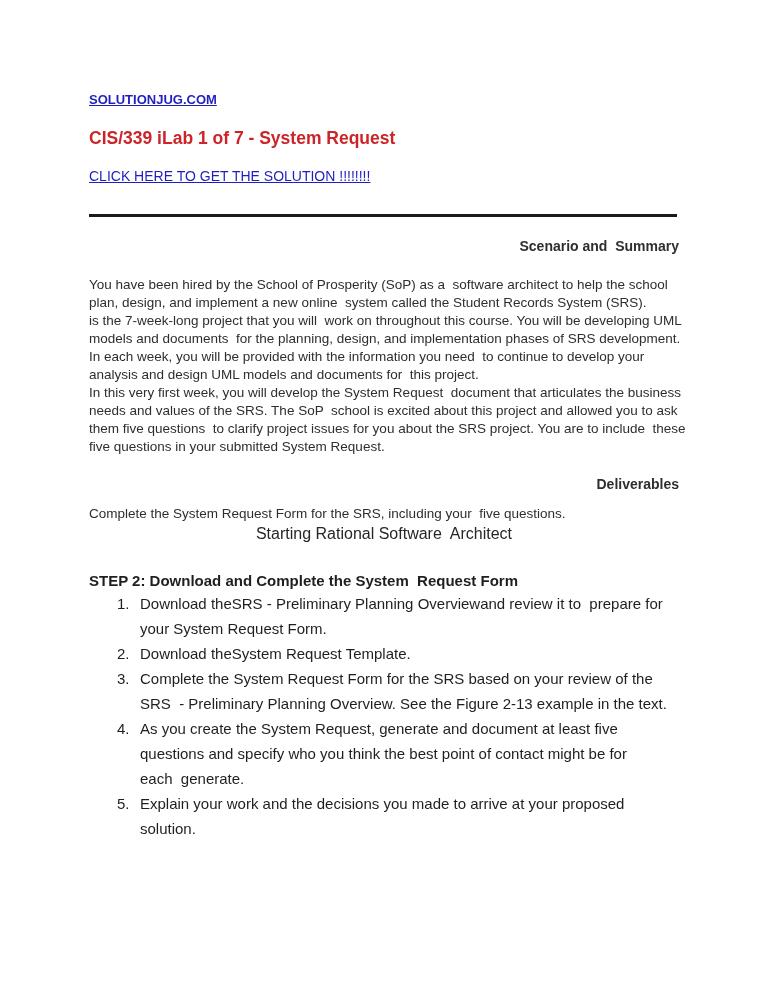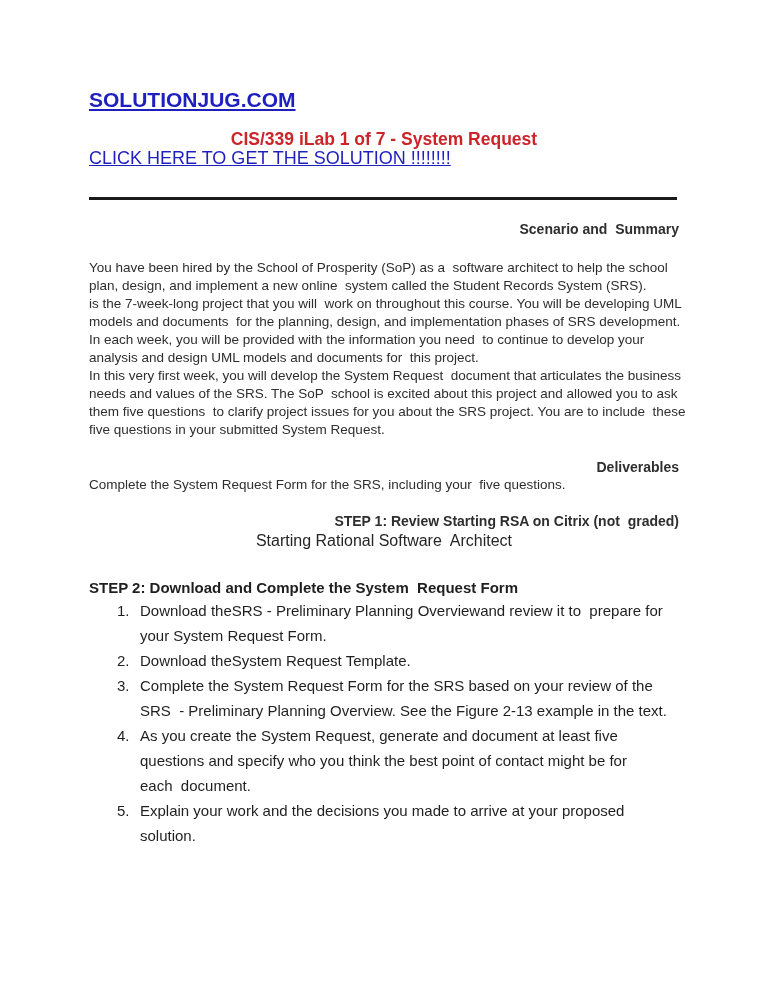--- a/index.html
+++ b/index.html
@@ -16,51 +16,52 @@
     font-family:"Liberation Sans",sans-serif;
     position:relative;overflow:hidden;
   }
   .page{
     width:590px;
     margin-left:89px;
     padding-top:90px;
   }
   .line{white-space:pre;}
   .site-title{
-    font-size:21px;line-height:20px;font-weight:bold;
+    font-size:13px;line-height:20px;font-weight:bold;
     color:var(--blue);text-decoration:underline;
     display:inline-block;white-space:pre;
   }
   .doc-title{
     margin-top:18px;
     font-size:17.5px;line-height:20px;font-weight:bold;
-    color:var(--red);white-space:pre;text-align:center;
+    color:var(--red);white-space:pre;
   }
   .solution-link{
-    font-size:18px;line-height:18px;
+    margin-top:19px;
+    font-size:14px;line-height:18px;
     color:var(--blue);text-decoration:underline;
     display:inline-block;white-space:pre;
   }
   .rule{
     margin-top:29px;
     height:3px;width:588px;
     background:var(--rule);border:none;
   }
   .subhead{
     font-size:14px;line-height:18px;font-weight:bold;
     color:var(--text);white-space:pre;text-align:right;
   }
   .subhead.scenario{margin-top:20px;}
   .subhead.deliverables{margin-top:19px;padding-left:29px;}
   .subhead.step1{margin-top:18px;}
   .body-par{
     font-size:13.5px;line-height:18px;color:var(--text);
   }
   .body-par.scenario-par{margin-top:21px;}
-  .body-par.deliverables-par{margin-top:0;}
+  .body-par.deliverables-par{margin-top:12px;}
   .body-par.step1-par{margin-top:18px;}
   .video-caption{
     width:590px;
     font-size:16px;line-height:22px;
     color:#262626;text-align:center;white-space:pre;
   }
   .step2-head{
     margin-top:26px;
     font-size:15px;line-height:20px;font-weight:bold;
     color:var(--list-text);white-space:pre;
@@ -103,21 +104,20 @@
       <div class="line">them five questions  to clarify project issues for you about the SRS project. You are to include  these</div>
       <div class="line">five questions in your submitted System Request.</div>
     </div>
 
   <div class="subhead deliverables">Deliverables</div>
 
   <div class="body-par deliverables-par">
       <div class="line">Complete the System Request Form for the SRS, including your  five questions.</div>
     </div>
 
-  <div class="subhead step1">STEP 1: Review Starting RSA on Citrix (not  graded)</div>
 
 
   <div class="video-caption">Starting Rational Software  Architect</div>
 
   <div class="step2-head">STEP 2: Download and Complete the System  Request Form</div>
 
   <div class="num-list">
       <div class="num-item">
         <div class="num">1.</div>
         <div class="item-lines">
@@ -136,21 +136,21 @@
         <div class="item-lines">
           <div class="line">Complete the System Request Form for the SRS based on your review of the</div>
           <div class="line">SRS  - Preliminary Planning Overview. See the Figure 2-13 example in the text.</div>
         </div>
       </div>
       <div class="num-item">
         <div class="num">4.</div>
         <div class="item-lines">
           <div class="line">As you create the System Request, generate and document at least five</div>
           <div class="line">questions and specify who you think the best point of contact might be for</div>
-          <div class="line">each  document.</div>
+          <div class="line">each  generate.</div>
         </div>
       </div>
       <div class="num-item">
         <div class="num">5.</div>
         <div class="item-lines">
           <div class="line">Explain your work and the decisions you made to arrive at your proposed</div>
           <div class="line">solution.</div>
         </div>
       </div>
     </div>

